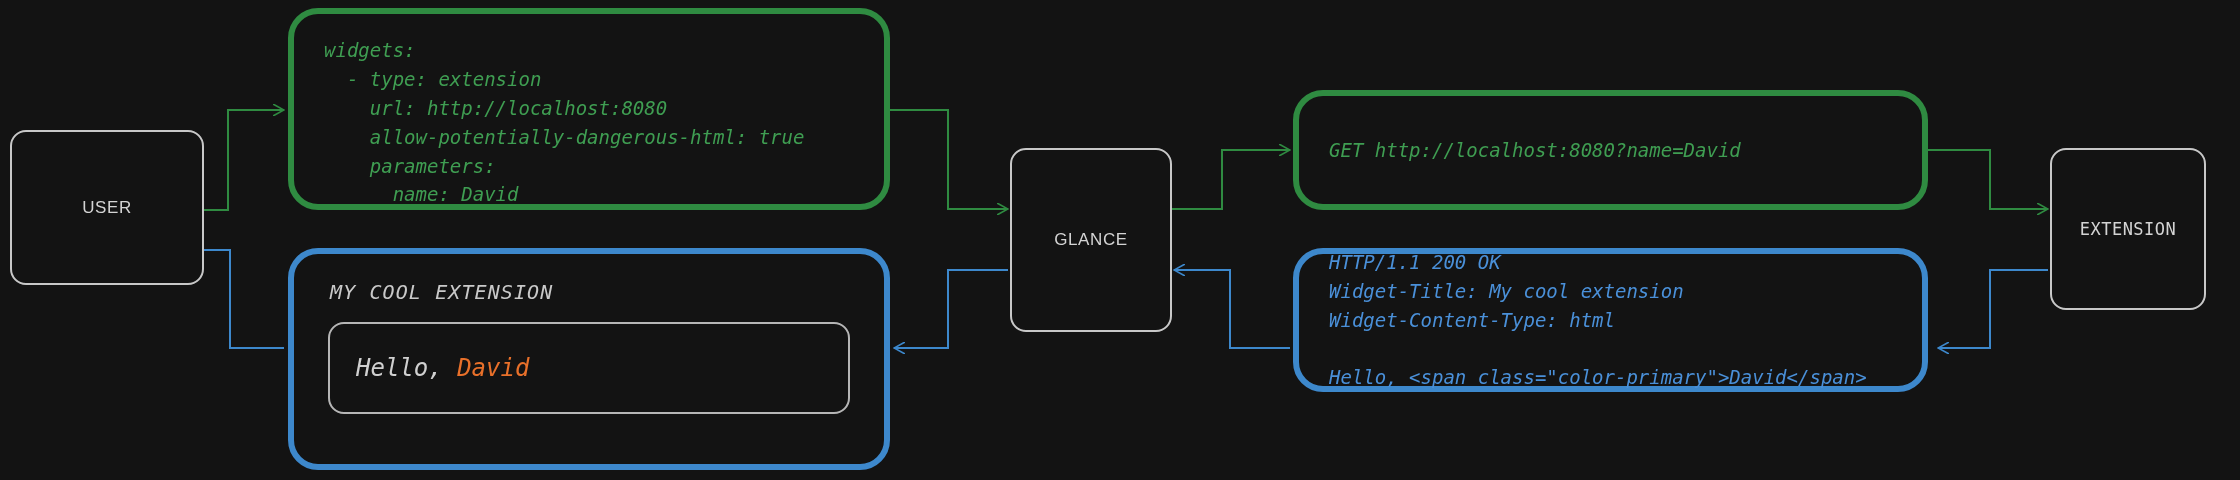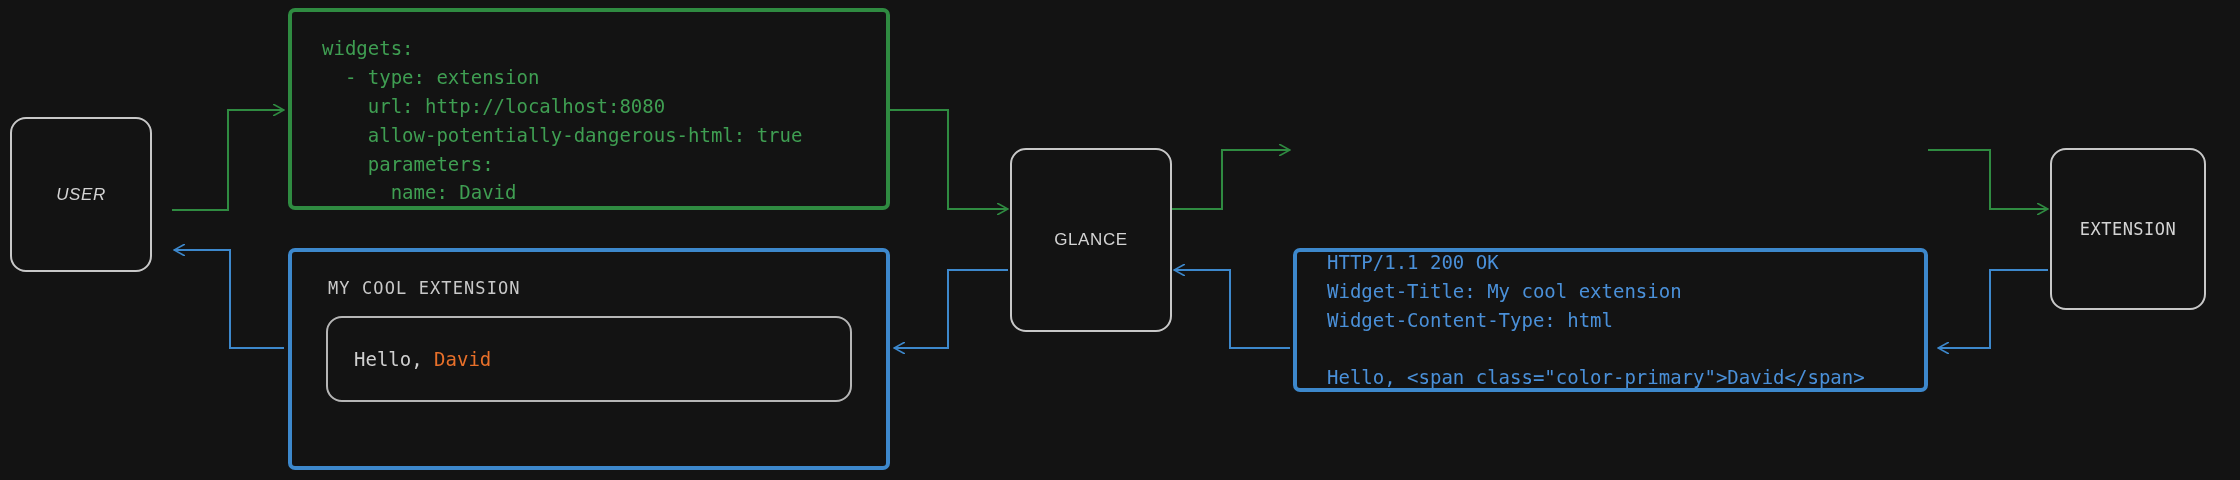--- a/index.html
+++ b/index.html
@@ -49,24 +49,25 @@
   }
   .node-label.mono {
     font-family: "DejaVu Sans Mono", "Liberation Mono", monospace;
     letter-spacing: 0.5px;
   }
 
   
   .panel {
     position: absolute;
     box-sizing: border-box;
-    border: 4px solid #a3a3a3;
-    border-radius: 7px;
+    border: 6px solid #a3a3a3;
+    border-radius: 30px;
     background: #131313;
     padding: 22px 30px;
+    font-style: italic;
   }
   .panel.green { border-color: #2f8b41; }
   .panel.blue  { border-color: #3d88cc; }
 
   .code {
     margin: 0;
     font-family: "DejaVu Sans Mono", "Liberation Mono", monospace;
     font-size: 19px;
     line-height: 1.52;
     white-space: pre;
@@ -76,36 +77,36 @@
   .code.blue  { color: #4a90d9; }
 
   
   #widget-preview {
     display: block;
     padding: 26px 34px 30px 34px;
   }
   .widget-title {
     color: #c9c9c9;
     font-family: "DejaVu Sans Mono", "Liberation Mono", monospace;
-    font-size: 17px;
+    font-size: 20px;
     letter-spacing: 1.1px;
     margin: 0 0 18px 2px;
   }
   .widget-card {
     box-sizing: border-box;
     border: 2px solid #b6b6b6;
     border-radius: 16px;
     padding: 30px 26px;
     min-height: 82px;
     display: flex;
     align-items: center;
   }
   .widget-card-text {
     font-family: "DejaVu Sans Mono", "Liberation Mono", monospace;
-    font-size: 19px;
+    font-size: 24px;
     color: #d0d0d0;
     white-space: pre;
   }
   .accent-primary { color: #e8702a; }
 </style>
 </head>
 <body>
 
 <div id="stage">
 
@@ -129,41 +130,44 @@
 
     <path d="M 2048 270 L 1990 270 L 1990 348 L 1938 348" fill="none" stroke="#3d88cc" stroke-width="2" marker-end="url(#arrow-blue)"></path>
 
     <path d="M 1290 348 L 1230 348 L 1230 270 L 1174 270" fill="none" stroke="#3d88cc" stroke-width="2" marker-end="url(#arrow-blue)"></path>
 
     <path d="M 1008 270 L 948 270 L 948 348 L 894 348" fill="none" stroke="#3d88cc" stroke-width="2" marker-end="url(#arrow-blue)"></path>
 
     <path d="M 284 348 L 230 348 L 230 250 L 174 250" fill="none" stroke="#3d88cc" stroke-width="2" marker-end="url(#arrow-blue)"></path>
   </svg>
 
-  <div class="node" style="left:10px; top:117px; width:142px; height:155px;font-style:italic;">
+  <div class="node" style="left:10px; top:130px; width:194px; height:155px;">
     <span class="node-label sans">USER</span>
   </div>
 
   <div class="node" style="left:1010px; top:148px; width:162px; height:184px;">
     <span class="node-label sans">GLANCE</span>
   </div>
 
   <div class="node" style="left:2050px; top:148px; width:156px; height:162px;justify-content:center;">
     <span class="node-label mono">EXTENSION</span>
   </div>
 
   <div class="panel green" style="left:288px; top:8px; width:602px; height:202px;">
     <pre class="code green">widgets:
   - type: extension
     url: http://localhost:8080
     allow-potentially-dangerous-html: true
     parameters:
       name: David</pre>
   </div>
 
+  <div class="panel green" style="left:1293px; top:90px; width:635px; height:120px; display:flex; align-items:center;">
+    <pre class="code green">GET http://localhost:8080?name=David</pre>
+  </div>
 
   <div class="panel blue" style="left:1293px; top:248px; width:635px; height:144px; display:flex; align-items:center;">
     <pre class="code blue">HTTP/1.1 200 OK
 Widget-Title: My cool extension
 Widget-Content-Type: html
 
 Hello, &lt;span class="color-primary"&gt;David&lt;/span&gt;</pre>
   </div>
 
   <div class="panel blue" id="widget-preview" style="left:288px; top:248px; width:602px; height:222px;">

